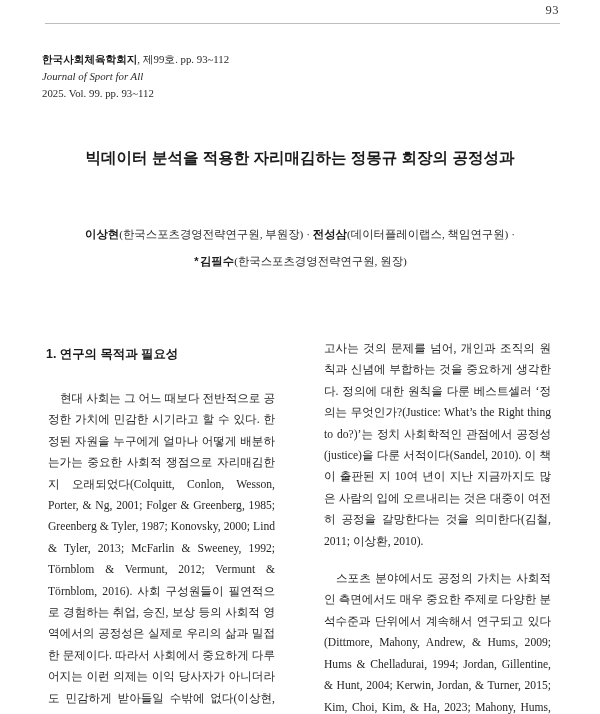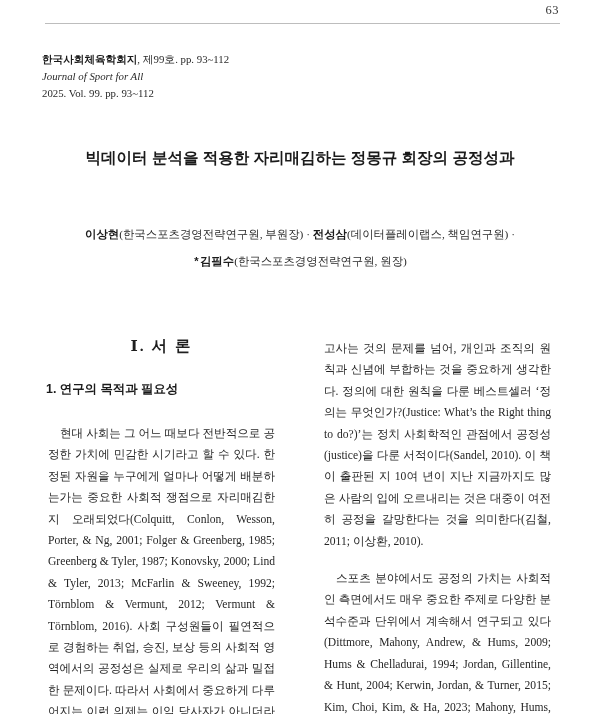--- a/index.html
+++ b/index.html
@@ -107,36 +107,35 @@
     color: #262626;
   }
   .para.first { margin-top: 25px; }
   .para.indent { text-indent: 12px; }
 </style>
 </head>
 <body>
 
 <div class="sheet">
 
-  <div class="page-number">63</div>
+  <div class="page-number">93</div>
   <div class="header-rule"></div>
 
   <section class="journal-info">
     <div><span class="journal-name-kr">한국사회체육학회지</span><span>, 제99호. pp. 93~112</span></div>
     <div class="journal-name-en">Journal of Sport for All</div>
     <div>2025. Vol. 99. pp. 93~112</div>
   </section>
 
   <h1 class="title"><span>빅데이터 분석을 적용한 자리매김하는 정몽규 회장의 공정성과</span><br></h1>
 
   <div class="authors"><span class="author-name">이상현</span><span>(한국스포츠경영전략연구원, 부원장) · </span><span class="author-name">전성삼</span><span>(데이터플레이랩스, 책임연구원) · </span><br><span class="author-name">*김필수</span><span>(한국스포츠경영전략연구원, 원장)</span></div>
 
   <main class="columns">
     <div class="col">
-      <h2 class="section-heading">Ⅰ. 서 론</h2>
       <h3 class="subsection-heading">1. 연구의 목적과 필요성</h3>
       <p class="para first indent">현대 사회는 그 어느 때보다 전반적으로 공정한 가치에 민감한 시기라고 할 수 있다. 한정된 자원을 누구에게 얼마나 어떻게 배분하는가는 중요한 사회적 쟁점으로 자리매김한 지 오래되었다(Colquitt, Conlon, Wesson, Porter, &amp; Ng, 2001; Folger &amp; Greenberg, 1985; Greenberg &amp; Tyler, 1987; Konovsky, 2000; Lind &amp; Tyler, 2013; McFarlin &amp; Sweeney, 1992; Törnblom &amp; Vermunt, 2012; Vermunt &amp; Törnblom, 2016). 사회 구성원들이 필연적으로 경험하는 취업, 승진, 보상 등의 사회적 영역에서의 공정성은 실제로 우리의 삶과 밀접한 문제이다. 따라서 사회에서 중요하게 다루어지는 이런 의제는 이익 당사자가 아니더라도 민감하게 받아들일 수밖에 없다(이상현, 김필수, 2023). 특히, 우리나라 경제 수준이 높아지게 되면서 대한민국 국민은 이제 단순히 먹</p>
     </div>
     <div class="col">
       <p class="para">고사는 것의 문제를 넘어, 개인과 조직의 원칙과 신념에 부합하는 것을 중요하게 생각한다. 정의에 대한 원칙을 다룬 베스트셀러 ‘정의는 무엇인가?(Justice: What’s the Right thing to do?)’는 정치 사회학적인 관점에서 공정성(justice)을 다룬 서적이다(Sandel, 2010). 이 책이 출판된 지 10여 년이 지난 지금까지도 많은 사람의 입에 오르내리는 것은 대중이 여전히 공정을 갈망한다는 것을 의미한다(김철, 2011; 이상환, 2010).</p>
       <p class="para indent">스포츠 분야에서도 공정의 가치는 사회적인 측면에서도 매우 중요한 주제로 다양한 분석수준과 단위에서 계속해서 연구되고 있다(Dittmore, Mahony, Andrew, &amp; Hums, 2009; Hums &amp; Chelladurai, 1994; Jordan, Gillentine, &amp; Hunt, 2004; Kerwin, Jordan, &amp; Turner, 2015; Kim, Choi, Kim, &amp; Ha, 2023; Mahony, Hums, Andrew, &amp; Dittmore, 2010; Mahony, Riemer, Breeding, &amp; Hums, 2006; Singer, Harrison, &amp; Bukstein, 2010). 공정성이 스포츠 분야에 중요한 연구로서 자리매김하는 이유는 다음의 세 가지 측면으로 설명될 수 있다고 본다. 첫째, 스포츠가 경쟁을 기반으로 한다는</p>
     </div>
   </main>
 
 </div>

